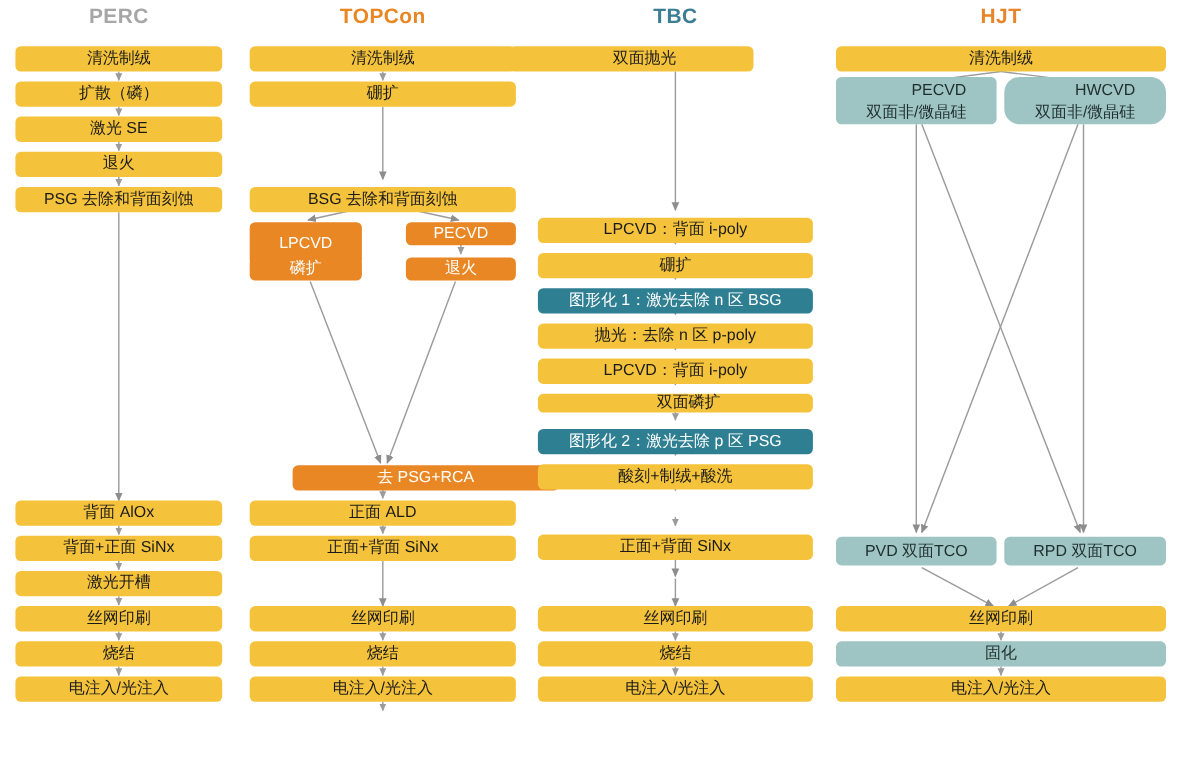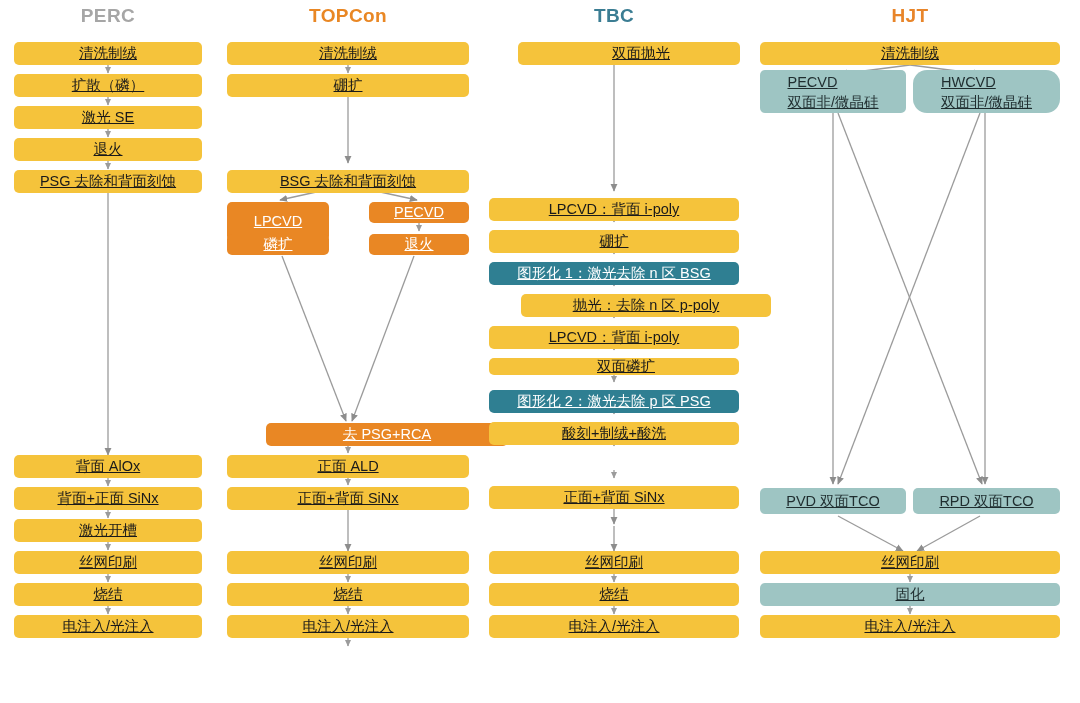--- a/index.html
+++ b/index.html
@@ -42,26 +42,25 @@
     line-height: 24px;
   }
   .node {
     position: absolute;
     z-index: 2;
     box-sizing: border-box;
     border-radius: 5px;
     display: flex;
     align-items: center;
     justify-content: center;
-    text-align: left;
+    text-align: right;
     font-size: 14.5px;
     line-height: 19px;
     padding: 0 4px;
     white-space: pre-line;
-    text-decoration: underline;
   }
   .node.yellow {
     background: #f5c33b;
     color: #1a1a1a;
   }
   .node.orange {
     background: #e98724;
     color: #ffffff;
   }
   .node.teal {
@@ -175,25 +174,25 @@
   <div class="node orange" style="left:369px; top:202px; width:100px; height:21px;">PECVD</div>
   <div class="node orange" style="left:227px; top:234px; width:102px; height:21px;">磷扩</div>
   <div class="node orange" style="left:369px; top:234px; width:100px; height:21px;">退火</div>
   <div class="node orange" style="left:227px; top:423px; width:242px; height:23px;margin-left:39px;">去 PSG+RCA</div>
   <div class="node yellow" style="left:227px; top:455px; width:242px; height:23px;">正面 ALD</div>
   <div class="node yellow" style="left:227px; top:487px; width:242px; height:23px;">正面+背面 SiNx</div>
   <div class="node yellow" style="left:227px; top:551px; width:242px; height:23px;">丝网印刷</div>
   <div class="node yellow" style="left:227px; top:583px; width:242px; height:23px;">烧结</div>
   <div class="node yellow" style="left:227px; top:615px; width:242px; height:23px;">电注入/光注入</div>
 
-  <div class="node yellow" style="left:518px; top:42px; width:222px; height:23px;padding-left:28px;">双面抛光</div>
+  <div class="node yellow" style="left:463px; top:42px; width:222px; height:23px;padding-left:28px;">双面抛光</div>
   <div class="node yellow" style="left:489px; top:198px; width:250px; height:23px;">LPCVD：背面 i-poly</div>
   <div class="node yellow" style="left:489px; top:230px; width:250px; height:23px;">硼扩</div>
   <div class="node teal" style="left:489px; top:262px; width:250px; height:23px;">图形化 1：激光去除 n 区 BSG</div>
-  <div class="node yellow" style="left:489px; top:294px; width:250px; height:23px;margin-left:32px;">抛光：去除 n 区 p-poly</div>
+  <div class="node yellow" style="left:489px; top:294px; width:250px; height:23px;">抛光：去除 n 区 p-poly</div>
   <div class="node yellow" style="left:489px; top:326px; width:250px; height:23px;">LPCVD：背面 i-poly</div>
   <div class="node yellow" style="left:489px; top:358px; width:250px; height:17px;padding-left:28px;">双面磷扩</div>
   <div class="node teal" style="left:489px; top:390px; width:250px; height:23px;">图形化 2：激光去除 p 区 PSG</div>
   <div class="node yellow" style="left:489px; top:422px; width:250px; height:23px;">酸刻+制绒+酸洗</div>
   <div class="node yellow" style="left:489px; top:486px; width:250px; height:23px;">正面+背面 SiNx</div>
   <div class="node yellow" style="left:489px; top:551px; width:250px; height:23px;">丝网印刷</div>
   <div class="node yellow" style="left:489px; top:583px; width:250px; height:23px;">烧结</div>
   <div class="node yellow" style="left:489px; top:615px; width:250px; height:23px;">电注入/光注入</div>
 
   <div class="node yellow" style="left:760px; top:42px; width:300px; height:23px;">清洗制绒</div>

